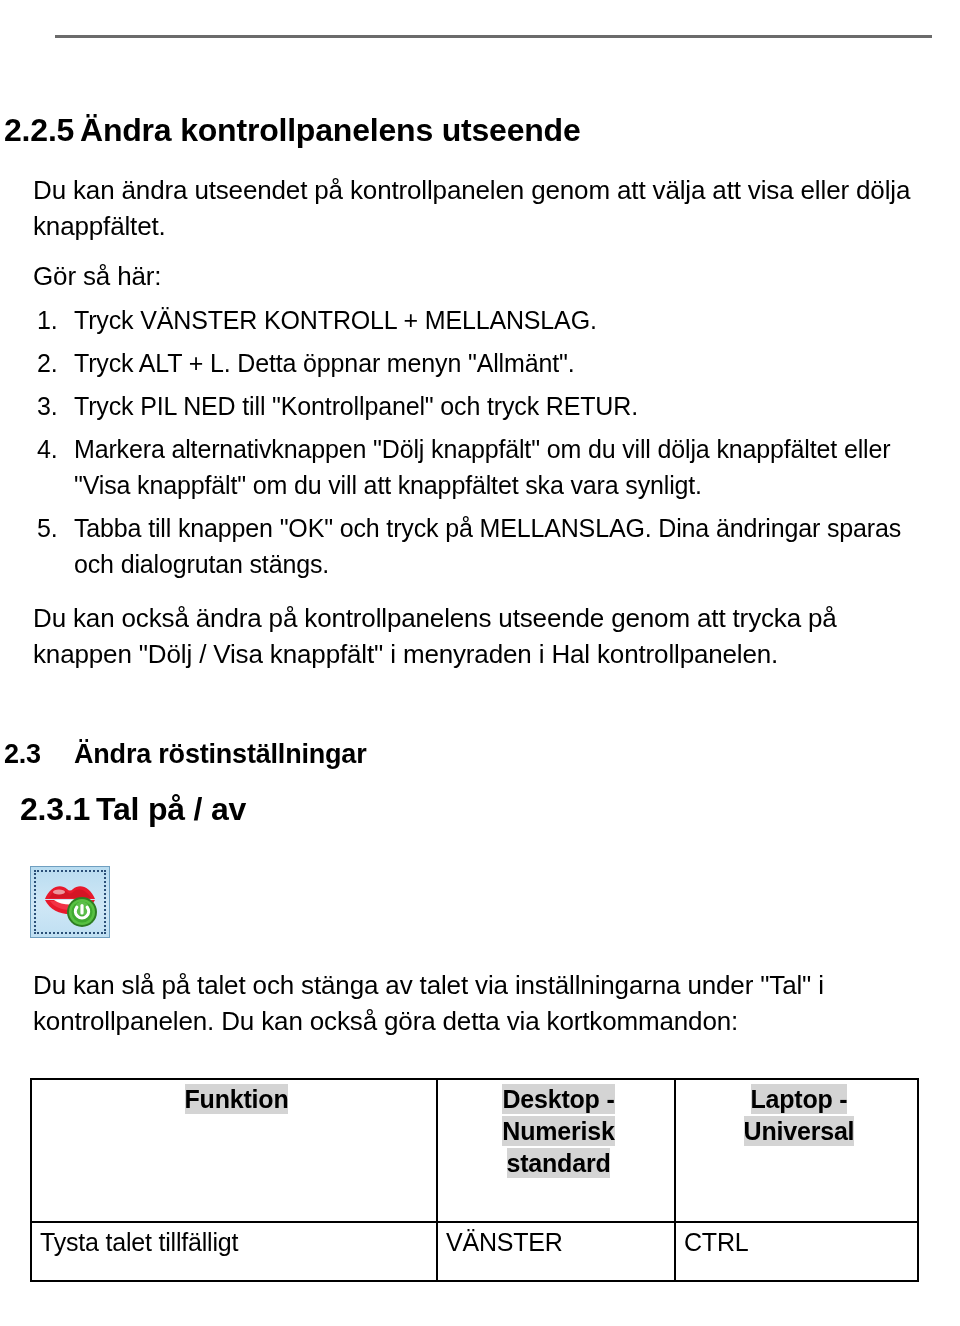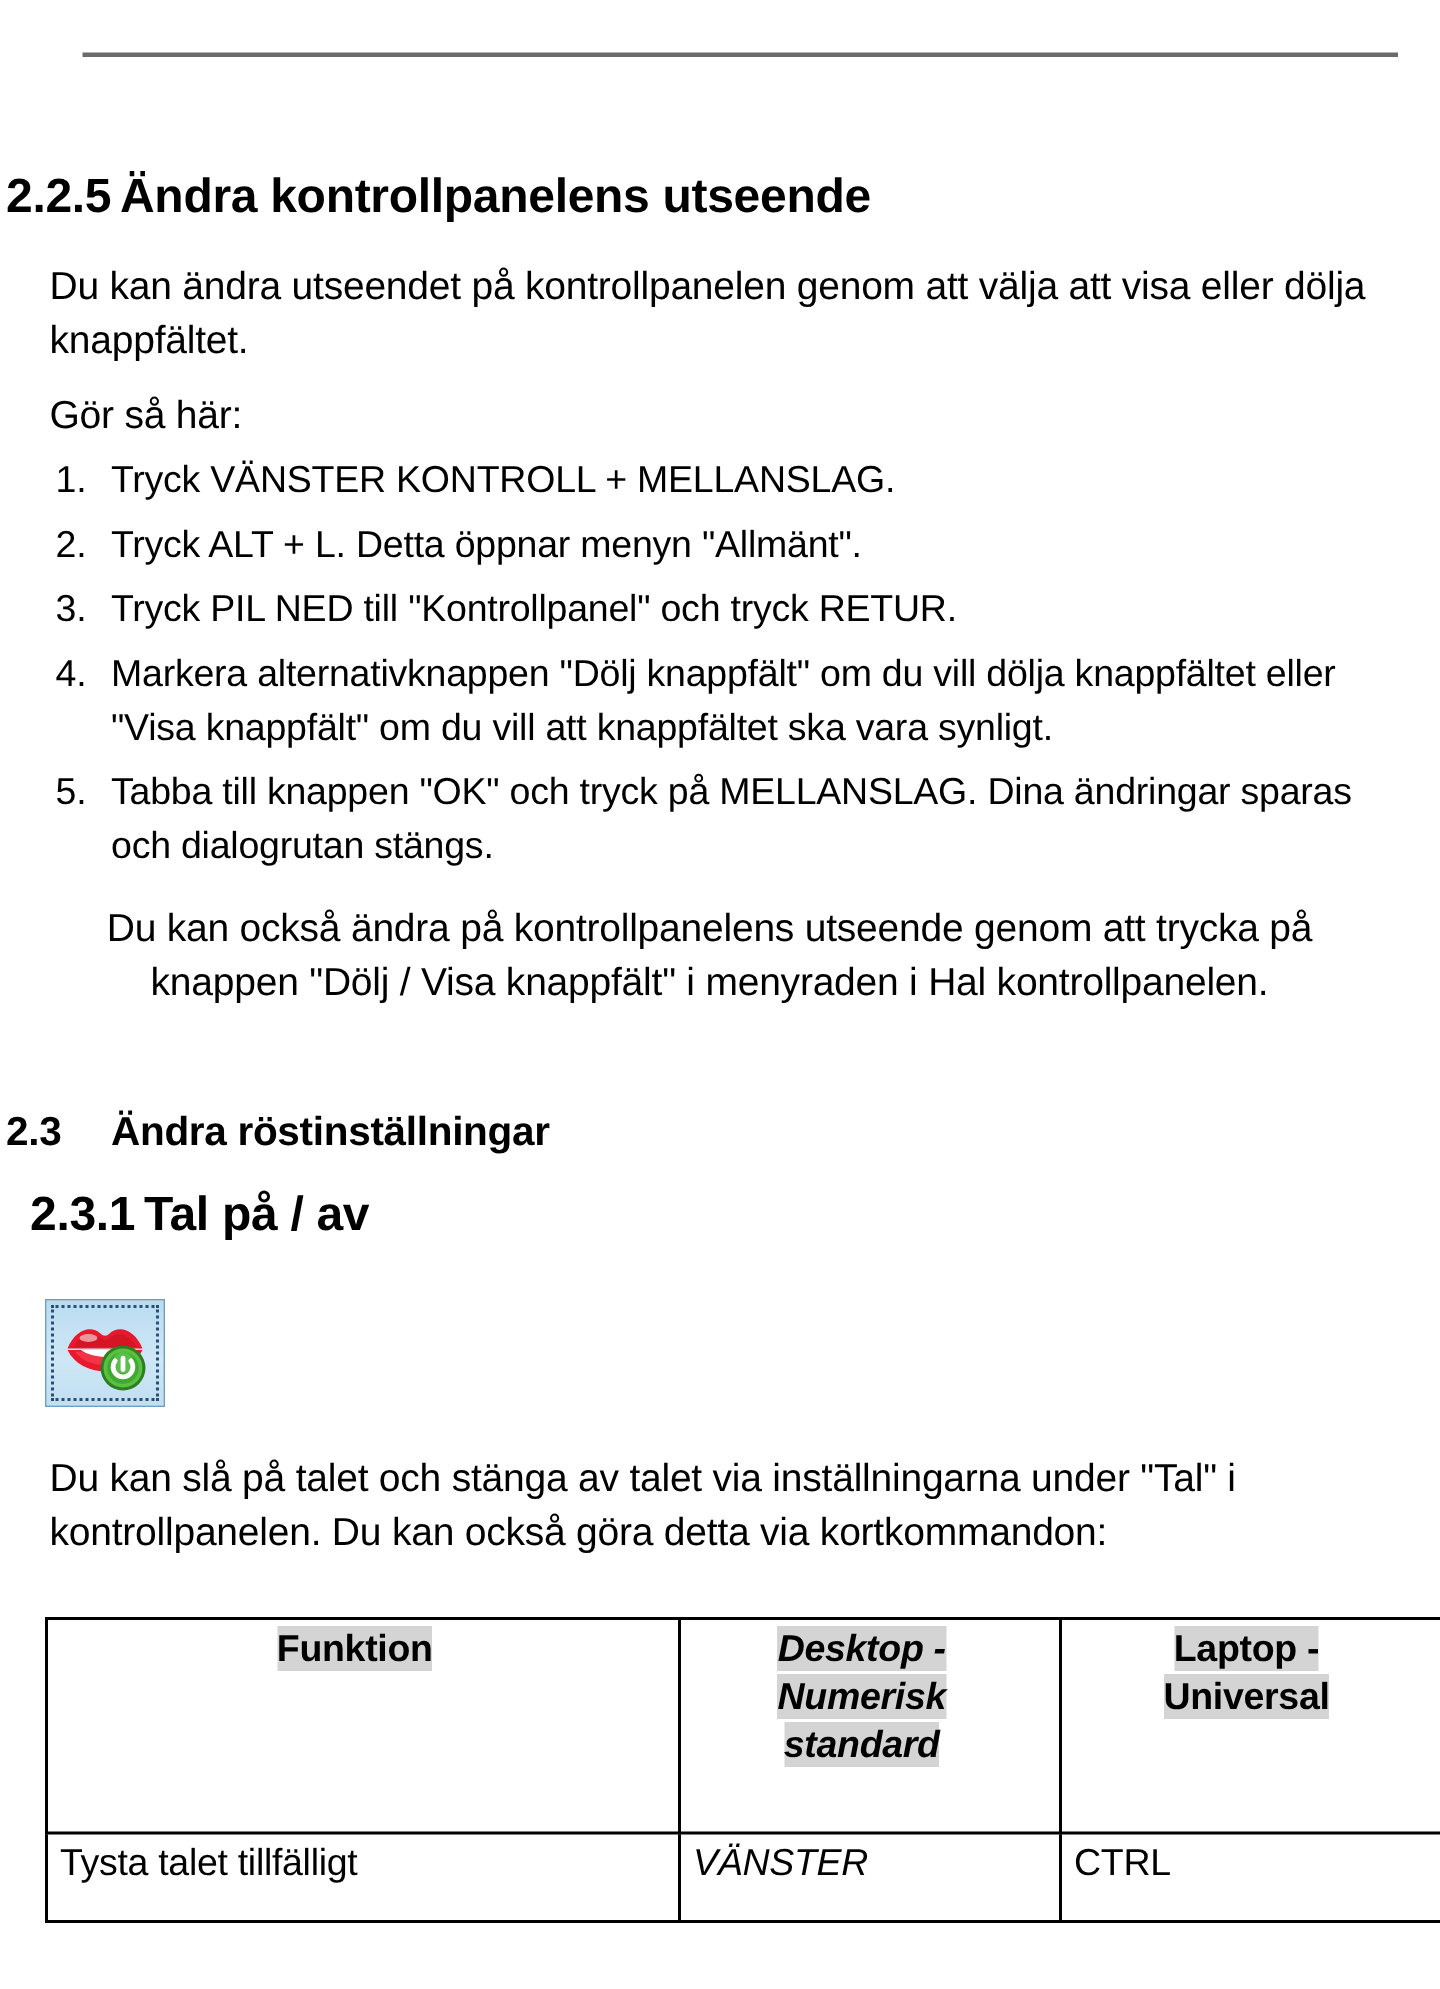--- a/index.html
+++ b/index.html
@@ -142,26 +142,26 @@
     left: 30px;
     top: 1078px;
     width: 848px;
     border-collapse: collapse;
     table-layout: fixed;
     font-size: 25px;
   }
   #shortcut-table td {
     border: 2px solid #000000;
     vertical-align: top;
-    padding: 3px 19px 22px 8px;
+    padding: 3px 3px 22px 8px;
     line-height: 32px;
     letter-spacing: -0.2px;
   }
   #shortcut-table .col-fn   { width: 393px; }
-  #shortcut-table .col-desk { width: 225px; font-style: italic; }
+  #shortcut-table .col-desk { width: 225px; }
   #shortcut-table .col-lap  { width: 230px; }
 
   #shortcut-table thead td {
     font-weight: bold;
     text-align: center;
     padding-bottom: 42px;
   }
   #shortcut-table thead td .shade {
     display: inline;
     background: #d4d4d4;
@@ -205,21 +205,21 @@
   <li>
     <span class="marker">4.</span>
     <span>Markera alternativknappen "Dölj knappfält" om du vill dölja knappfältet eller "Visa knappfält" om du vill att knappfältet ska vara synligt.</span>
   </li>
   <li>
     <span class="marker">5.</span>
     <span>Tabba till knappen "OK" och tryck på MELLANSLAG. Dina ändringar sparas och dialogrutan stängs.</span>
   </li>
 </ol>
 
-<div class="para" style="left:33px; top:600px; width:880px;text-align:center;">Du kan också ändra på kontrollpanelens utseende genom att trycka på knappen "Dölj / Visa knappfält" i menyraden i Hal kontrollpanelen.</div>
+<div class="para" style="left:33px; top:600px; width:880px;">Du kan också ändra på kontrollpanelens utseende genom att trycka på knappen "Dölj / Visa knappfält" i menyraden i Hal kontrollpanelen.</div>
 
 <div class="h2" style="left:4px; top:703px;">
   <span class="numpart">2.3</span><span>Ändra röstinställningar</span>
 </div>
 
 <div class="h3" style="left:20px; top:791px;">
   <span class="numpart">2.3.1</span><span>Tal på / av</span>
 </div>
 
 <div id="speech-icon-wrap">

